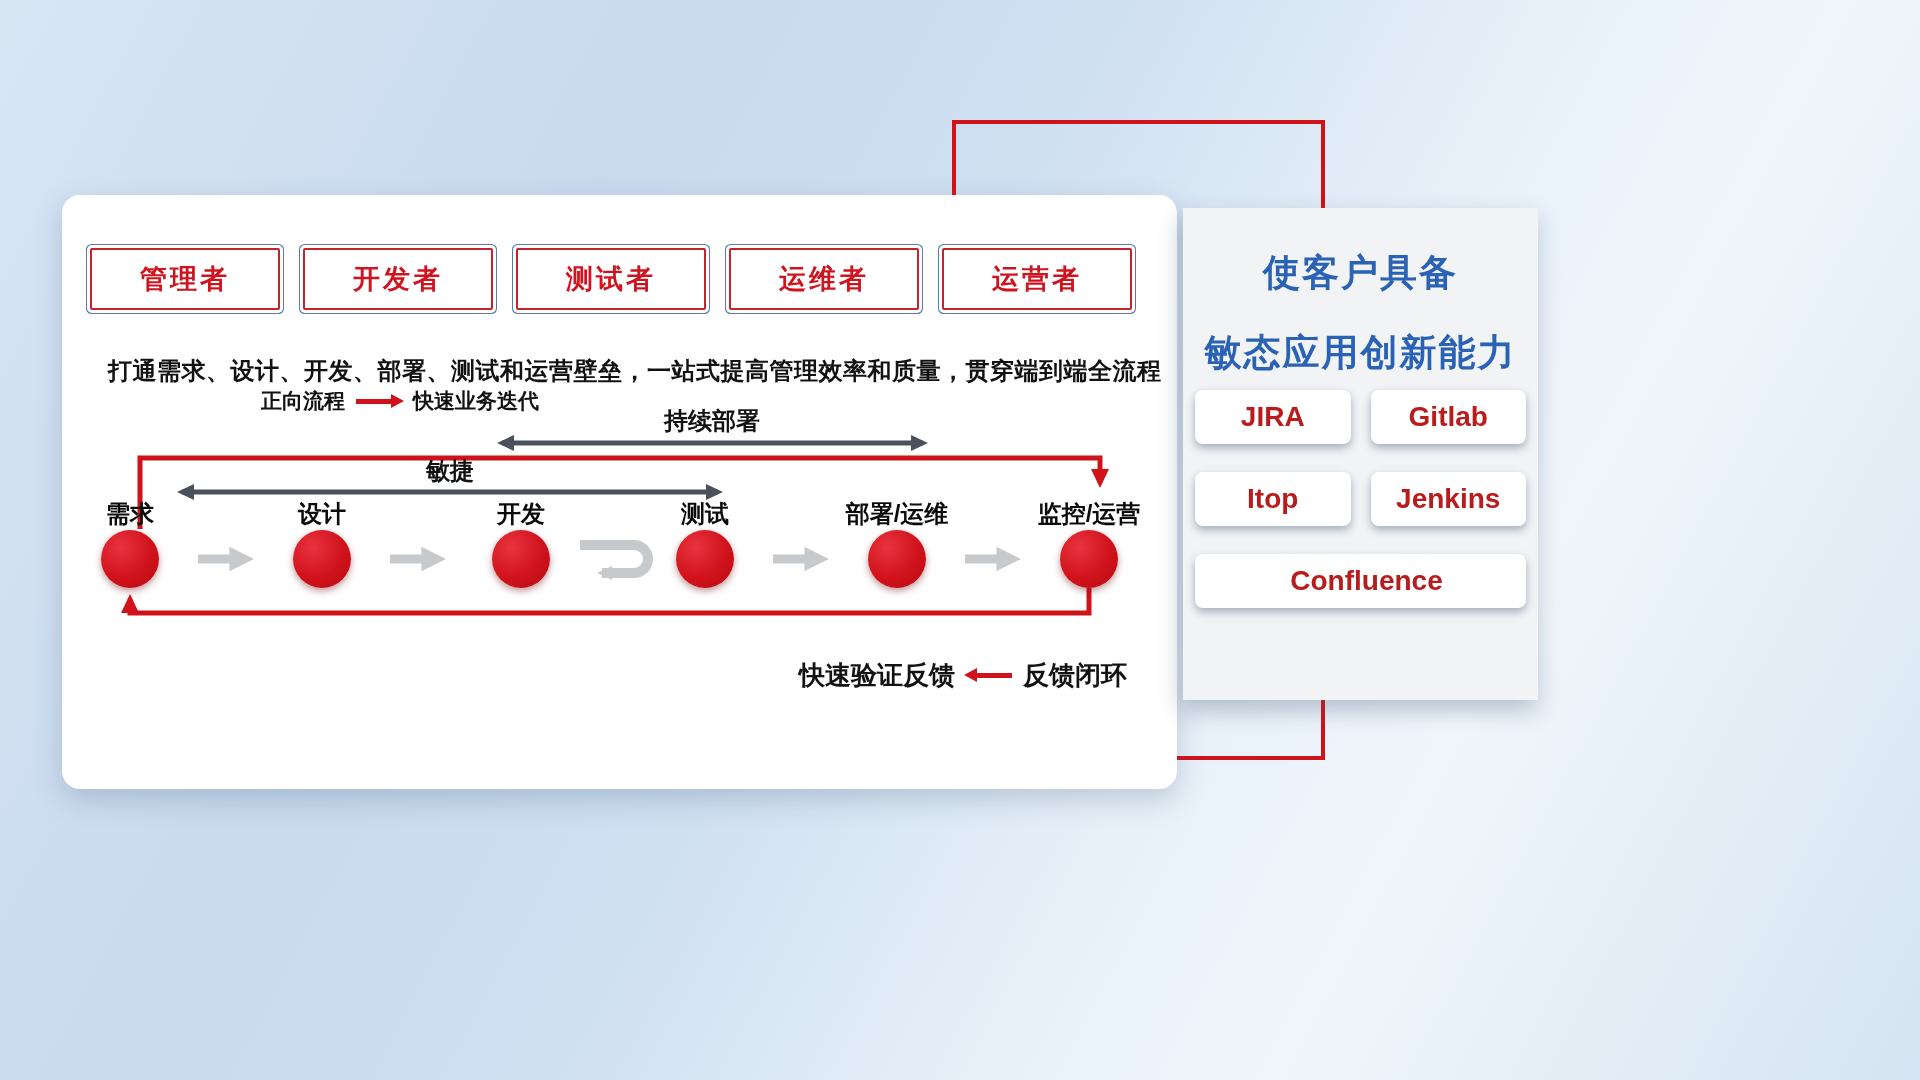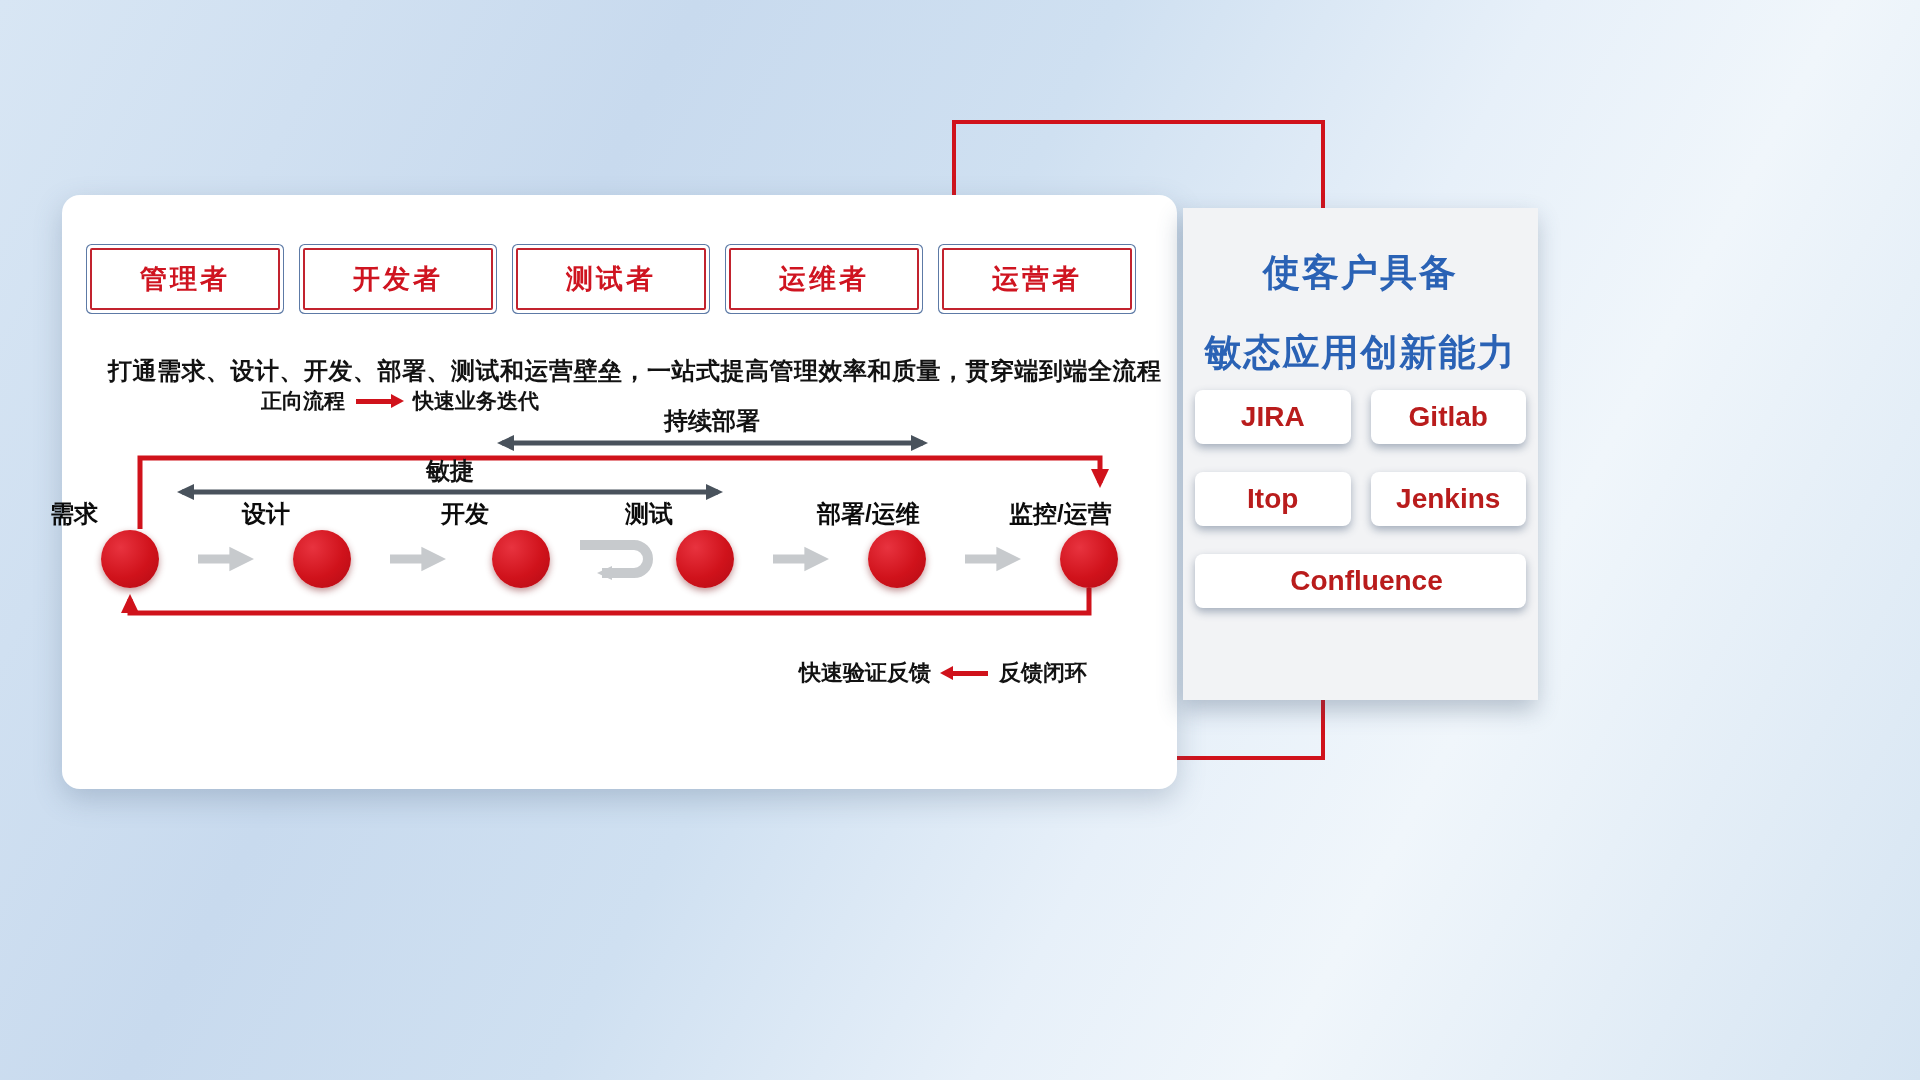--- a/index.html
+++ b/index.html
@@ -32,34 +32,34 @@
   .role-box span{ font-size:27px; font-weight:bold; color:#cf1420; letter-spacing:3px; }
   .subtitle{
     position:absolute; left:46px; top:140px; width:1050px;
     font-size:24px; font-weight:bold; color:#121212; letter-spacing:0.5px; white-space:nowrap;margin-top:20px;
   }
   .legend{
     position:absolute; display:flex; align-items:center; gap:11px;
     font-size:21px; font-weight:bold; color:#121212; white-space:nowrap;margin-left:27px;
   }
   .legend-forward{ left:172px; top:192px; }
-  .legend-feedback{ left:710px; top:463px; font-size:22px; }
+  .legend-feedback{ left:710px; top:463px; font-size:26px; }
   .arr-r{ display:inline-block; position:relative; width:36px; height:5px; background:#d0121b; margin-right:10px;}
   .arr-r::after{ content:''; position:absolute; right:-12px; top:-5px;
     border-left:13px solid #d0121b; border-top:7.5px solid transparent; border-bottom:7.5px solid transparent; }
   .arr-l{ display:inline-block; position:relative; width:36px; height:5px; background:#d0121b; margin-left:10px;}
   .arr-l::before{ content:''; position:absolute; left:-12px; top:-5px;
     border-right:13px solid #d0121b; border-top:7.5px solid transparent; border-bottom:7.5px solid transparent; }
   .span-label{
     position:absolute; font-size:24px; font-weight:bold; color:#121212; white-space:nowrap; text-align:center;
   }
   .span-label.cd{ left:596px; top:210px; width:108px; }
   .span-label.agile{ left:364px; top:260px; width:48px; }
   .flow-svg{ position:absolute; left:0; top:0; width:1115px; height:517px; pointer-events:none; }
-  .node{ position:absolute; top:305px; width:160px; }
+  .node{ position:absolute; top:305px; width:160px; text-align:center; }
   .node-label{ font-size:24px; font-weight:bold; color:#0b0b0b; height:28px; line-height:28px; white-space:nowrap; }
   .node-circle{
     width:58px; height:58px; border-radius:50%; margin:2px auto 0;
     background:radial-gradient(circle at 34% 30%, #e8333f 0%, #d0121b 55%, #b30b14 100%);
     box-shadow:0 3px 7px rgba(120,20,25,0.45);
   }
   .g-arrow{
     position:absolute; top:350px; width:56px; height:28px; background:#c7cacd;
     clip-path:polygon(0 34%, 56% 34%, 56% 6%, 100% 50%, 56% 94%, 56% 66%, 0 66%);
   }

